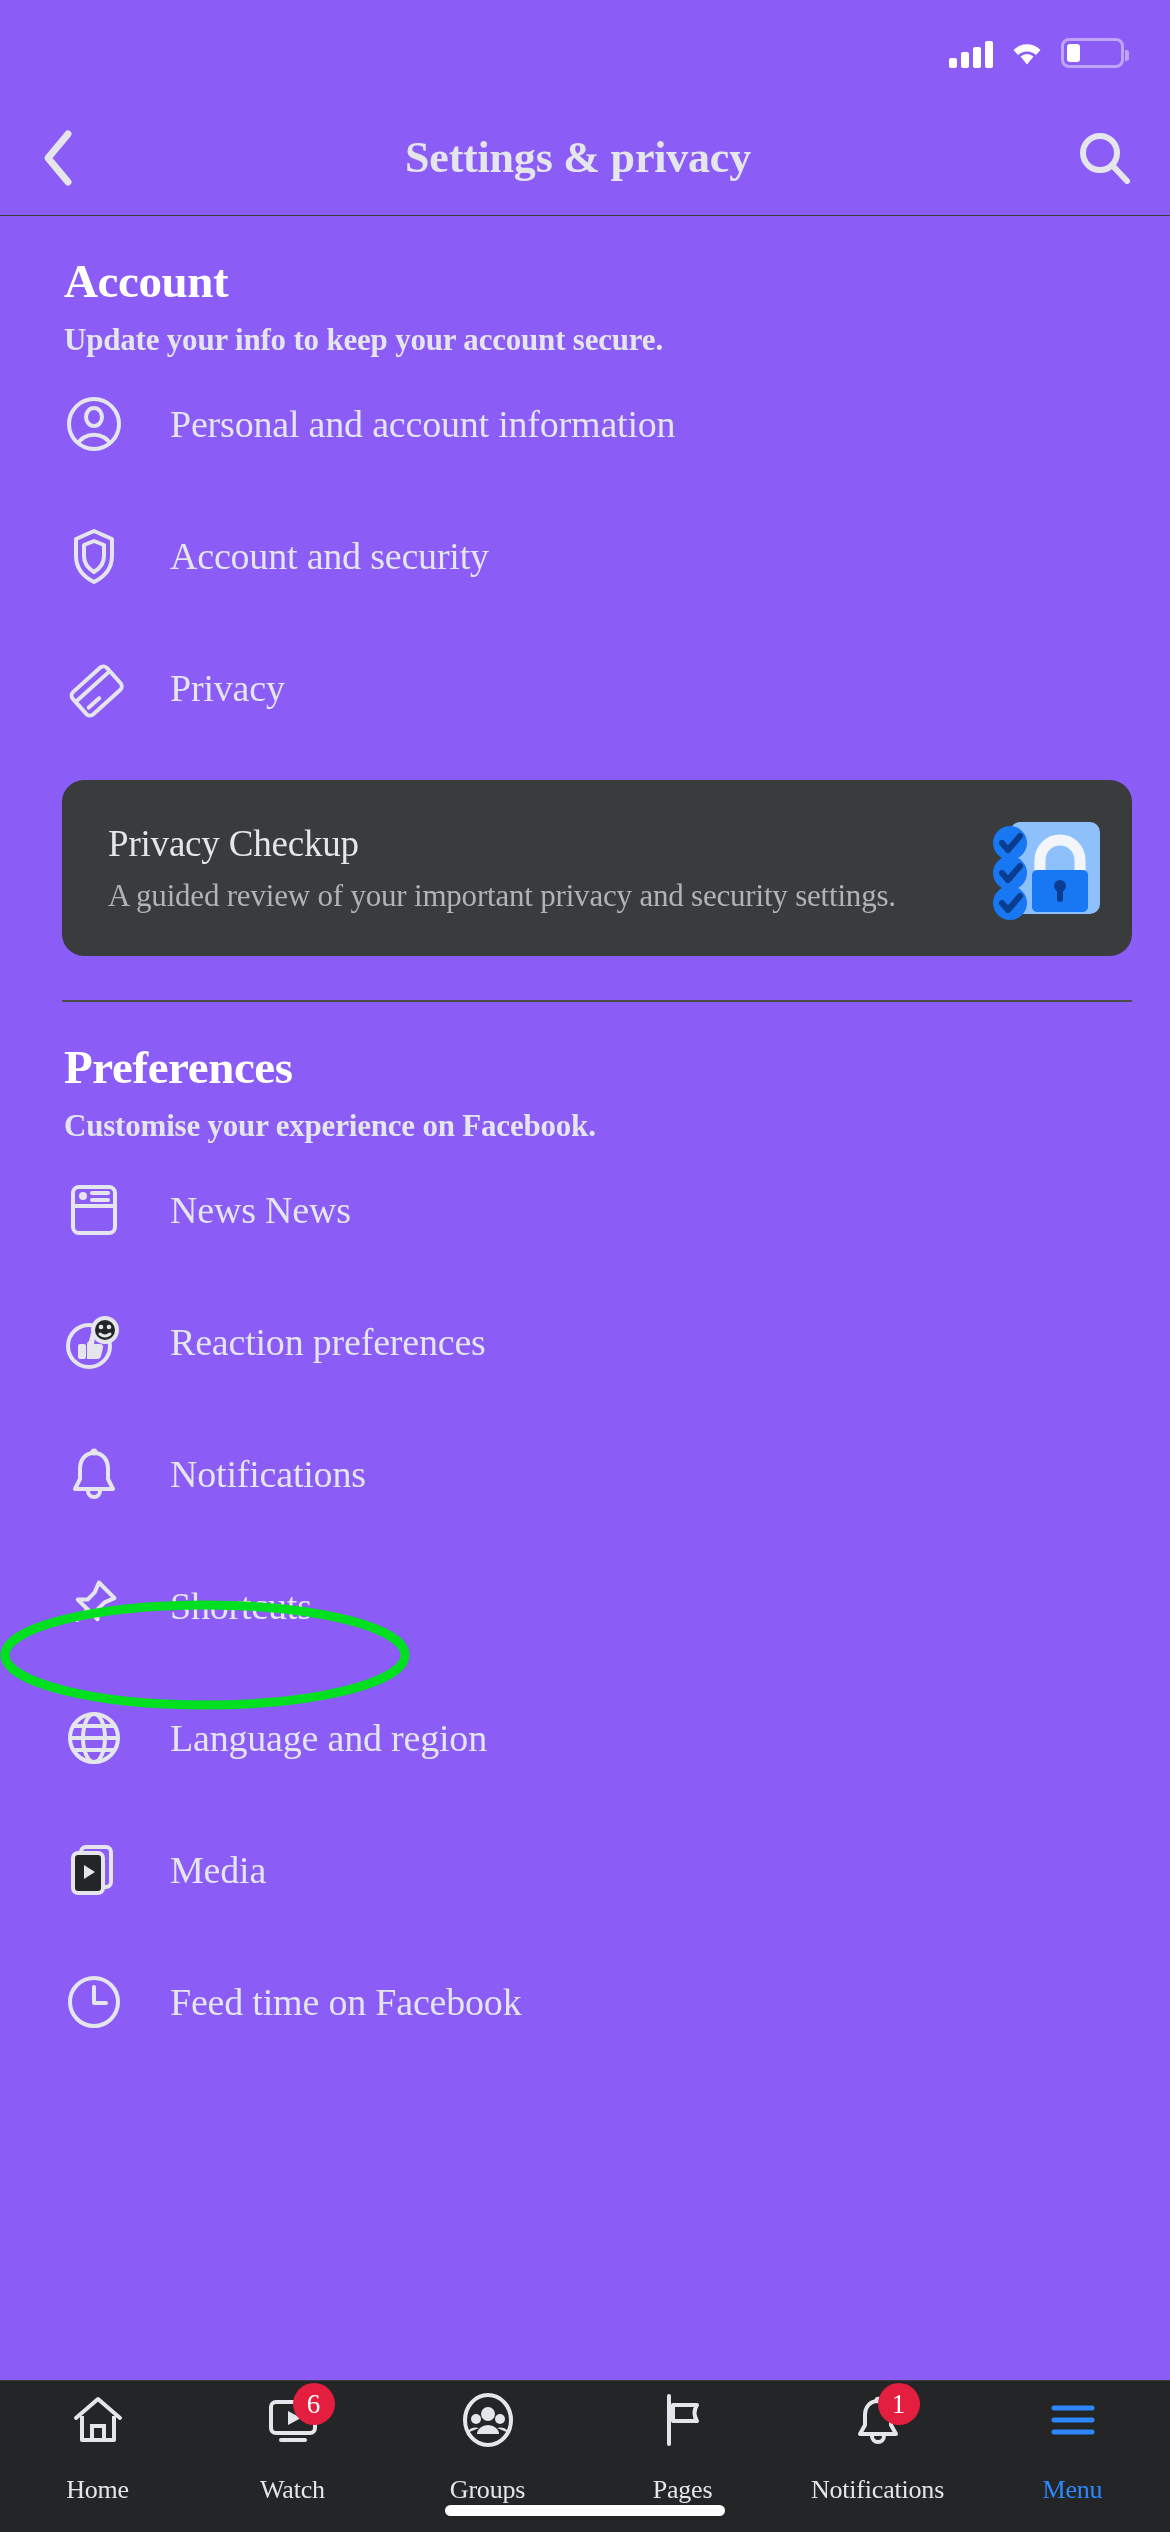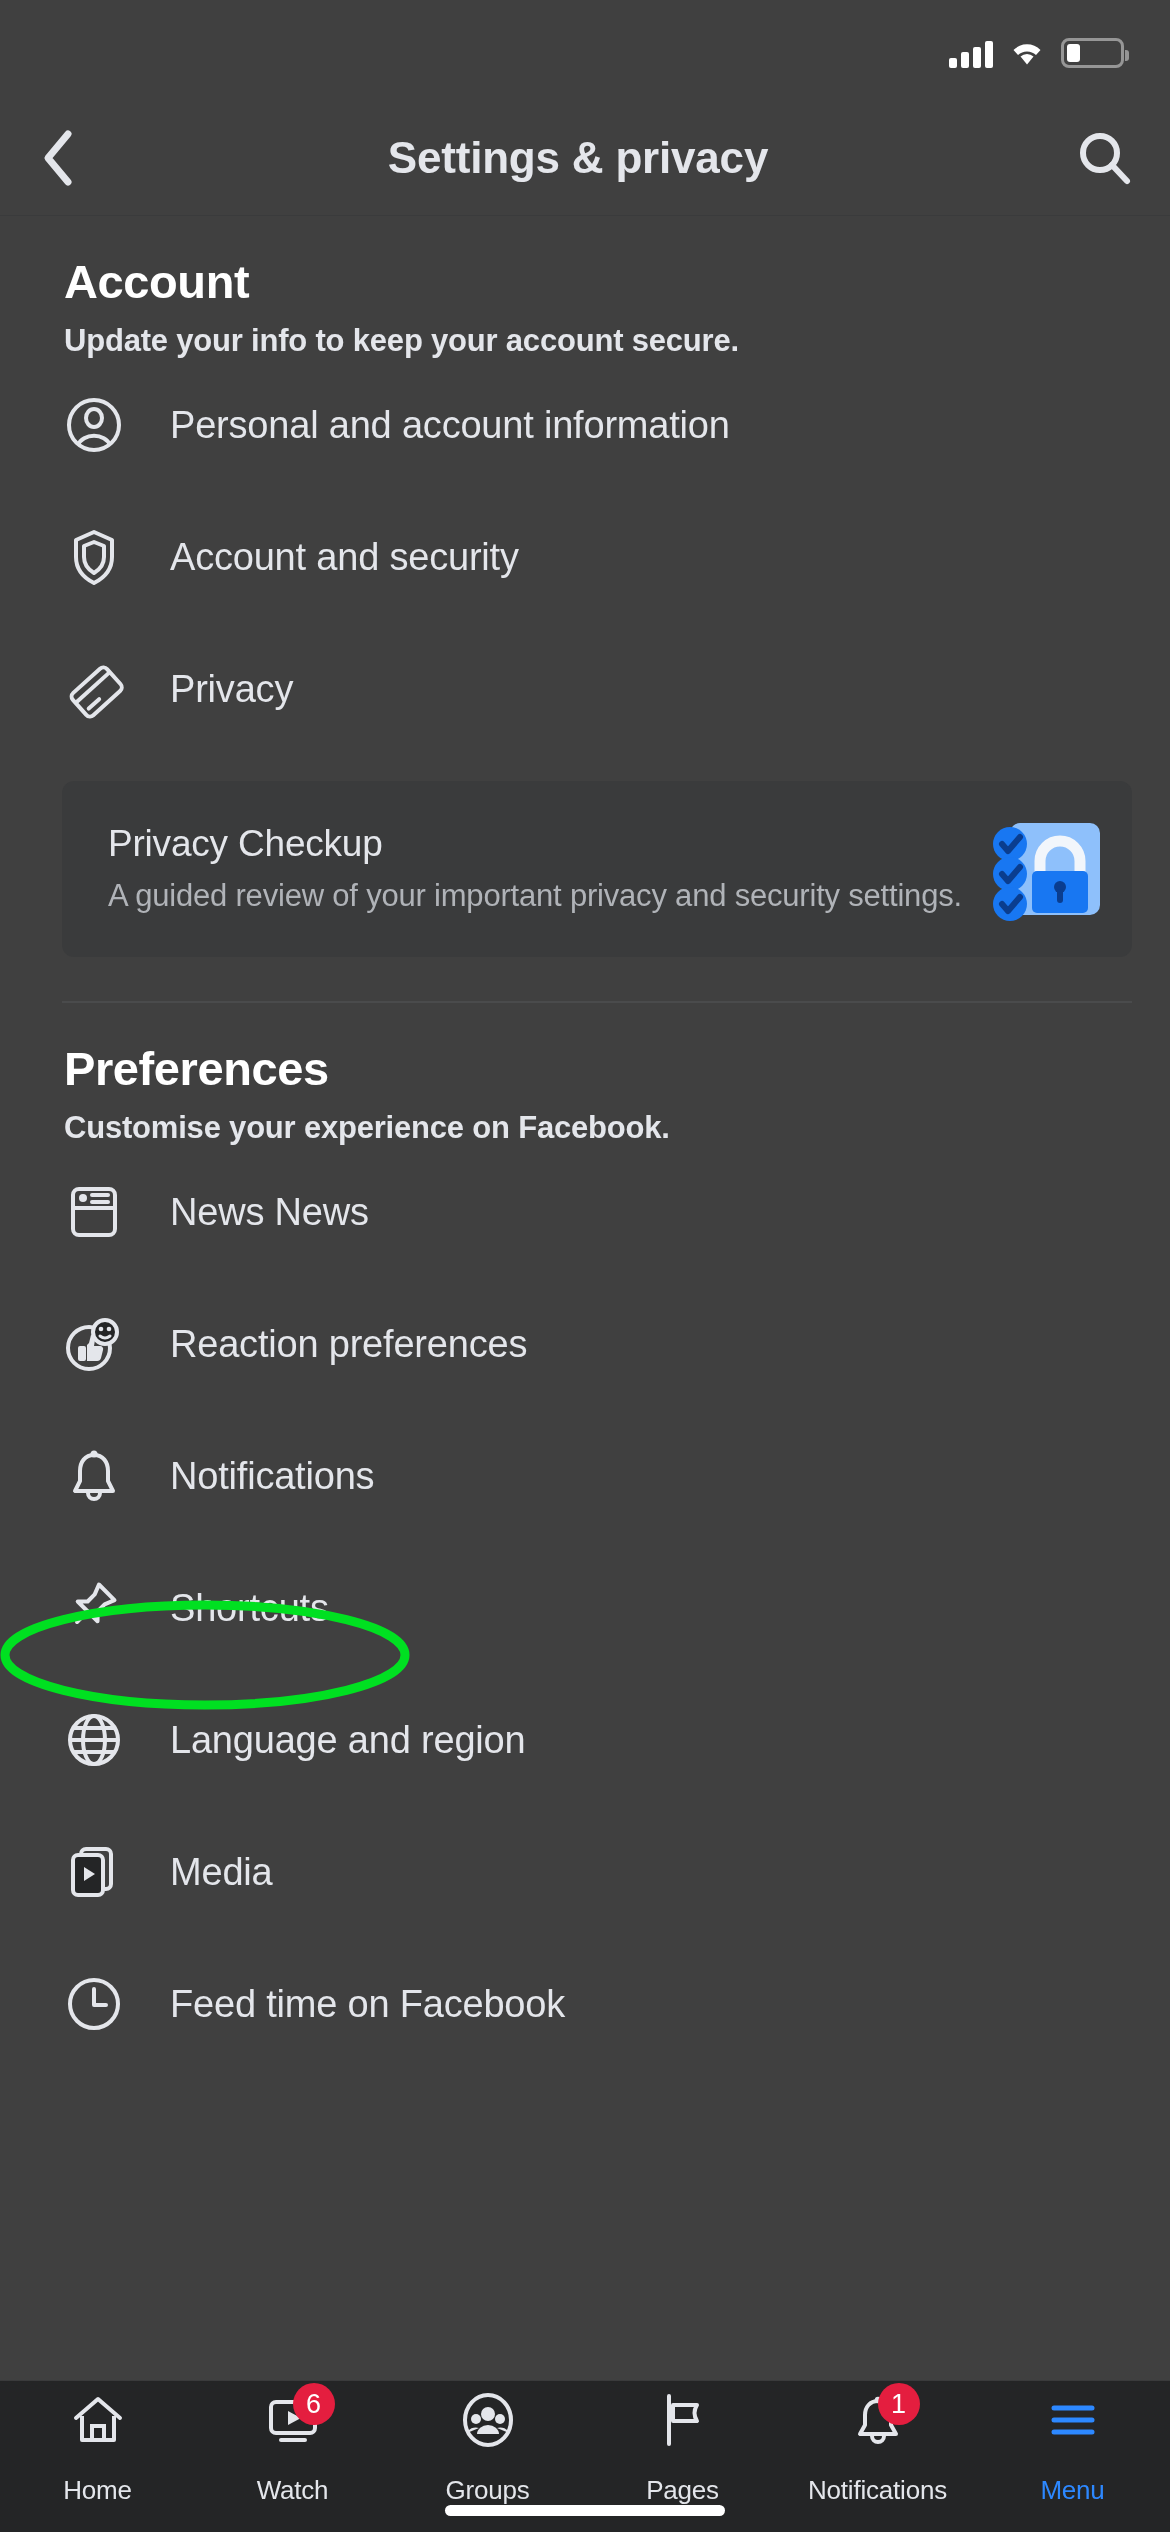--- a/index.html
+++ b/index.html
@@ -5,22 +5,23 @@
   * { margin:0; padding:0; box-sizing:border-box; }
   html,body {
     width:1170px; height:2532px;
     background:#242526;
     font-family:"Liberation Sans", sans-serif;
     overflow:hidden;
   }
   #screen {
     position:relative;
     width:1170px; height:2532px;
-    background:#404040;
+    background:#8b5cf6;
     color:#e4e6eb;
+    font-family:Liberation Serif, serif;
   }
 
   
   .statusbar {
     position:absolute; top:0; left:0; width:1170px; height:100px;
     display:flex; align-items:center; justify-content:flex-end;
     padding-right:46px; gap:14px;
   }
   .sb-icons { display:flex; align-items:flex-end; gap:15px; height:36px; }
   .bars { display:flex; align-items:flex-end; gap:4px; height:27px; }
@@ -88,21 +89,21 @@
   }
   .row-label {
     margin-left:40px;
     font-size:38px; color:#e4e6eb; letter-spacing:-0.2px;
   }
 
   
   .card {
     margin:26px 50px 0 50px;
     background:#3a3b3c;
-    border-radius:12px;
+    border-radius:22px;
     height:176px;
     display:flex; align-items:center;
     padding:0 28px 0 46px;
   }
   .card-text { flex:1; }
   .card-title {
     font-size:37px; font-weight:400; color:#e4e6eb;
     letter-spacing:-0.2px;
   }
   .card-desc {

